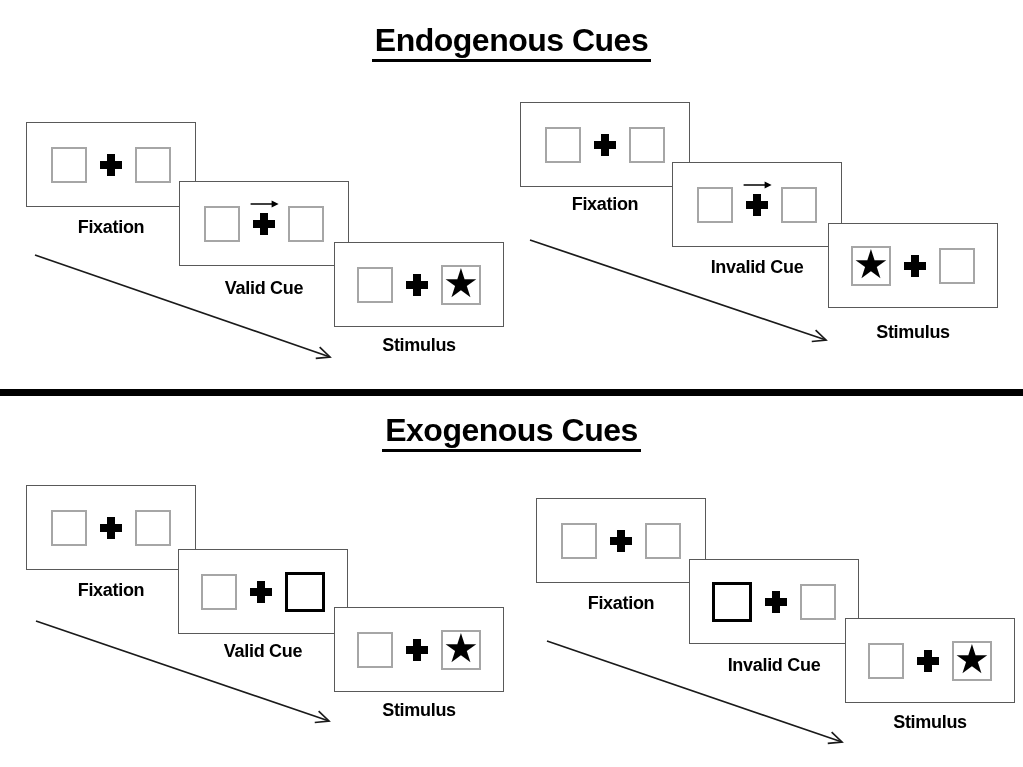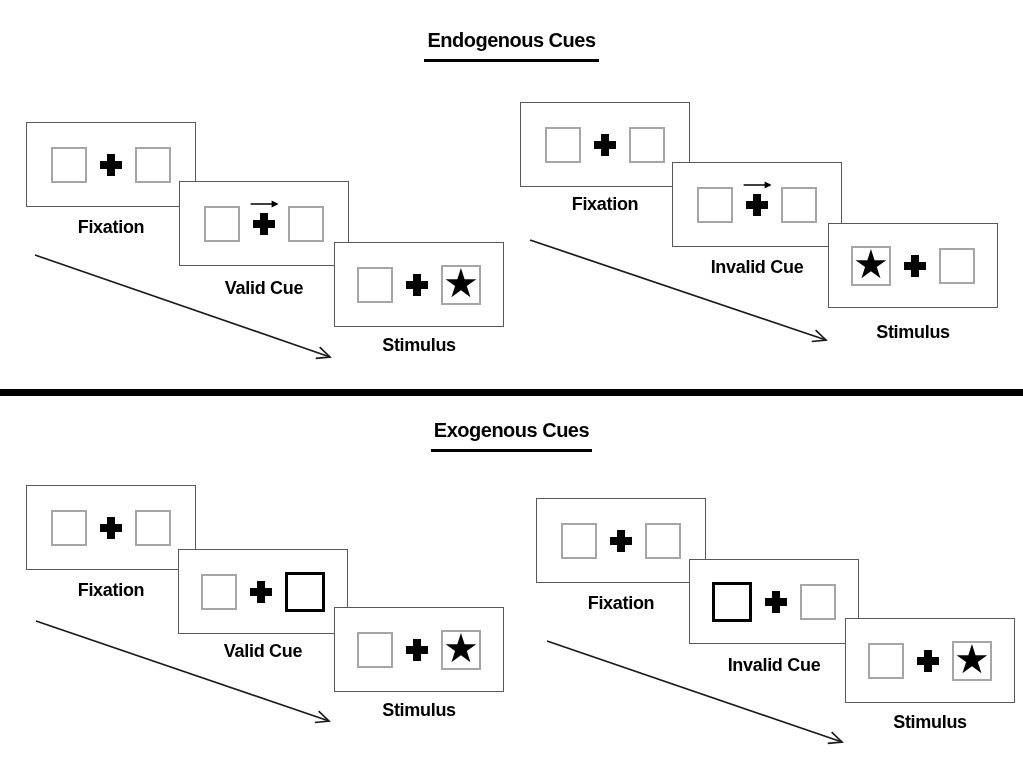--- a/index.html
+++ b/index.html
@@ -2,21 +2,21 @@
 <html><head>
 <meta charset="utf-8">
 <style>
   html,body{margin:0;padding:0;background:#fff;}
   #app{
     position:relative;width:1023px;height:767px;background:#fff;overflow:hidden;
     font-family:"Liberation Sans",sans-serif;color:#000;
   }
   .title{
     position:absolute;left:0;width:100%;text-align:center;
-    font-size:20px;font-weight:bold;letter-spacing:-0.5px;line-height:36px;
+    font-size:32px;font-weight:bold;letter-spacing:-0.5px;line-height:36px;
   }
   .title .u{display:inline-block;border-bottom:3.5px solid #000;padding:0 3px 1px 3px;}
   .divider{position:absolute;left:0;top:389px;width:100%;height:7px;background:#000;}
   .panel{
     position:absolute;width:170px;height:85px;background:#fff;
     border:1.5px solid #595959;box-sizing:border-box;
     display:flex;align-items:center;justify-content:center;gap:13px;
   }
   .sq{
     width:36px;height:36px;box-sizing:border-box;background:#fff;

